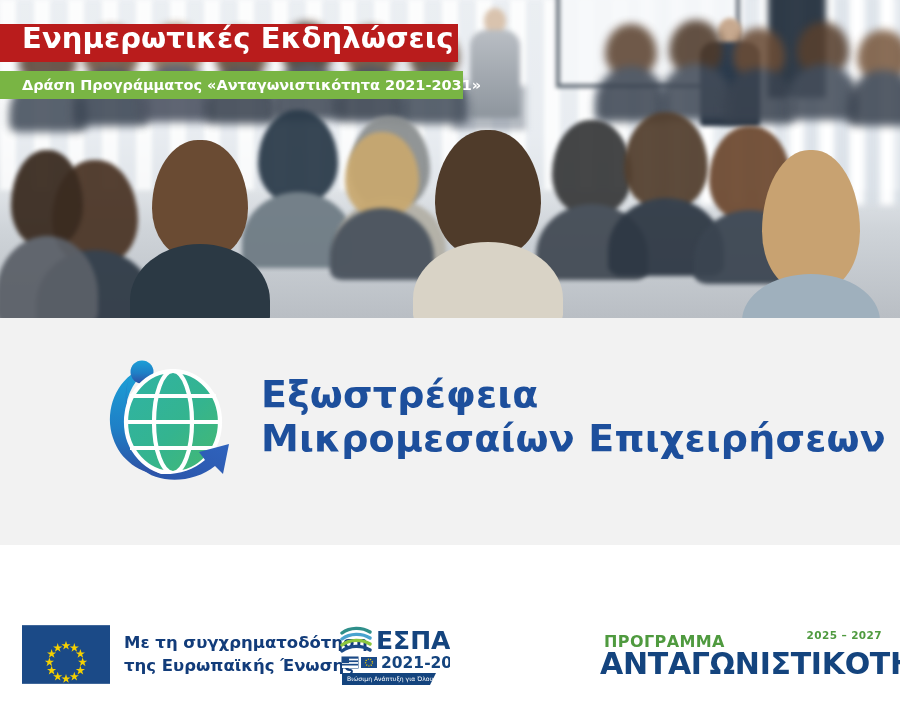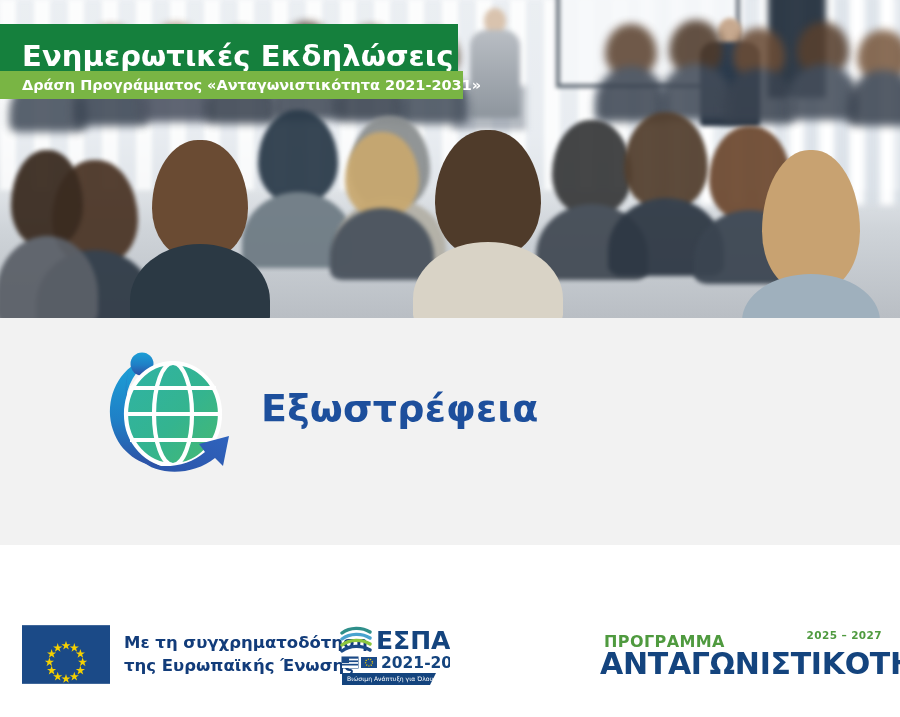--- a/index.html
+++ b/index.html
@@ -138,24 +138,24 @@
     border-radius: 52% 52% 12% 12% / 70% 70% 14% 14%;
   }
   .blur-far { filter: blur(4px); opacity: .88; }
   .blur-mid { filter: blur(2.2px); opacity: .94; }
   .blur-near { filter: blur(0.7px); }
 
   
   .banner-blue {
     position: absolute;
     left: 0; top: 24px;
-    width: 458px; height: 47px;
-    background: #15803d;
+    width: 458px; height: 38px;
+    background: #b91c1c;
     display: flex;
-    align-items: flex-end;
+    align-items: flex-start;
     box-sizing: border-box;
     padding-left: 22px;
     z-index: 6;
   }
   .banner-blue span {
     color: #ffffff;
     font-size: 29px;
     font-weight: 700;
     letter-spacing: .1px;
     line-height: 1;
@@ -182,21 +182,21 @@
 
   
   .mid {
     position: absolute;
     left: 0; top: 318px;
     width: 900px; height: 227px;
     background: #f2f2f2;
   }
   .brandrow {
     position: absolute;
-    left: 95px; top: 26px;
+    left: 95px; top: 34px;
     display: flex;
     align-items: center;
     gap: 26px;
   }
   .globe-logo { width: 140px; height: 128px; flex: none; }
   .brand-title {
     display: flex;
     flex-direction: column;
     justify-content: center;
   }
@@ -439,20 +439,21 @@
           <path d="M35 44 H121"></path>
           <path d="M31 70 H125"></path>
           <path d="M35 96 H121"></path>
         </g>
 
         <path d="M46 116 C62 126 92 124 110 108 L104 100 L134 92 L128 122 L120 114 C98 132 62 132 46 116 Z" fill="url(#gArrow)"></path>
       </svg>
 
       <div class="brand-title">
         <div class="line">Εξωστρέφεια</div>
+        <div class="line">Μικρομεσαίων Επιχειρήσεων</div>
       </div>
     </div>
   </div>
 
   <div class="footer">
 
     <div class="eu-block">
       <svg class="eu-flag" viewBox="0 0 90 60">
         <rect width="90" height="60" fill="#1b4a87"></rect>
         <g fill="#f5d000">

